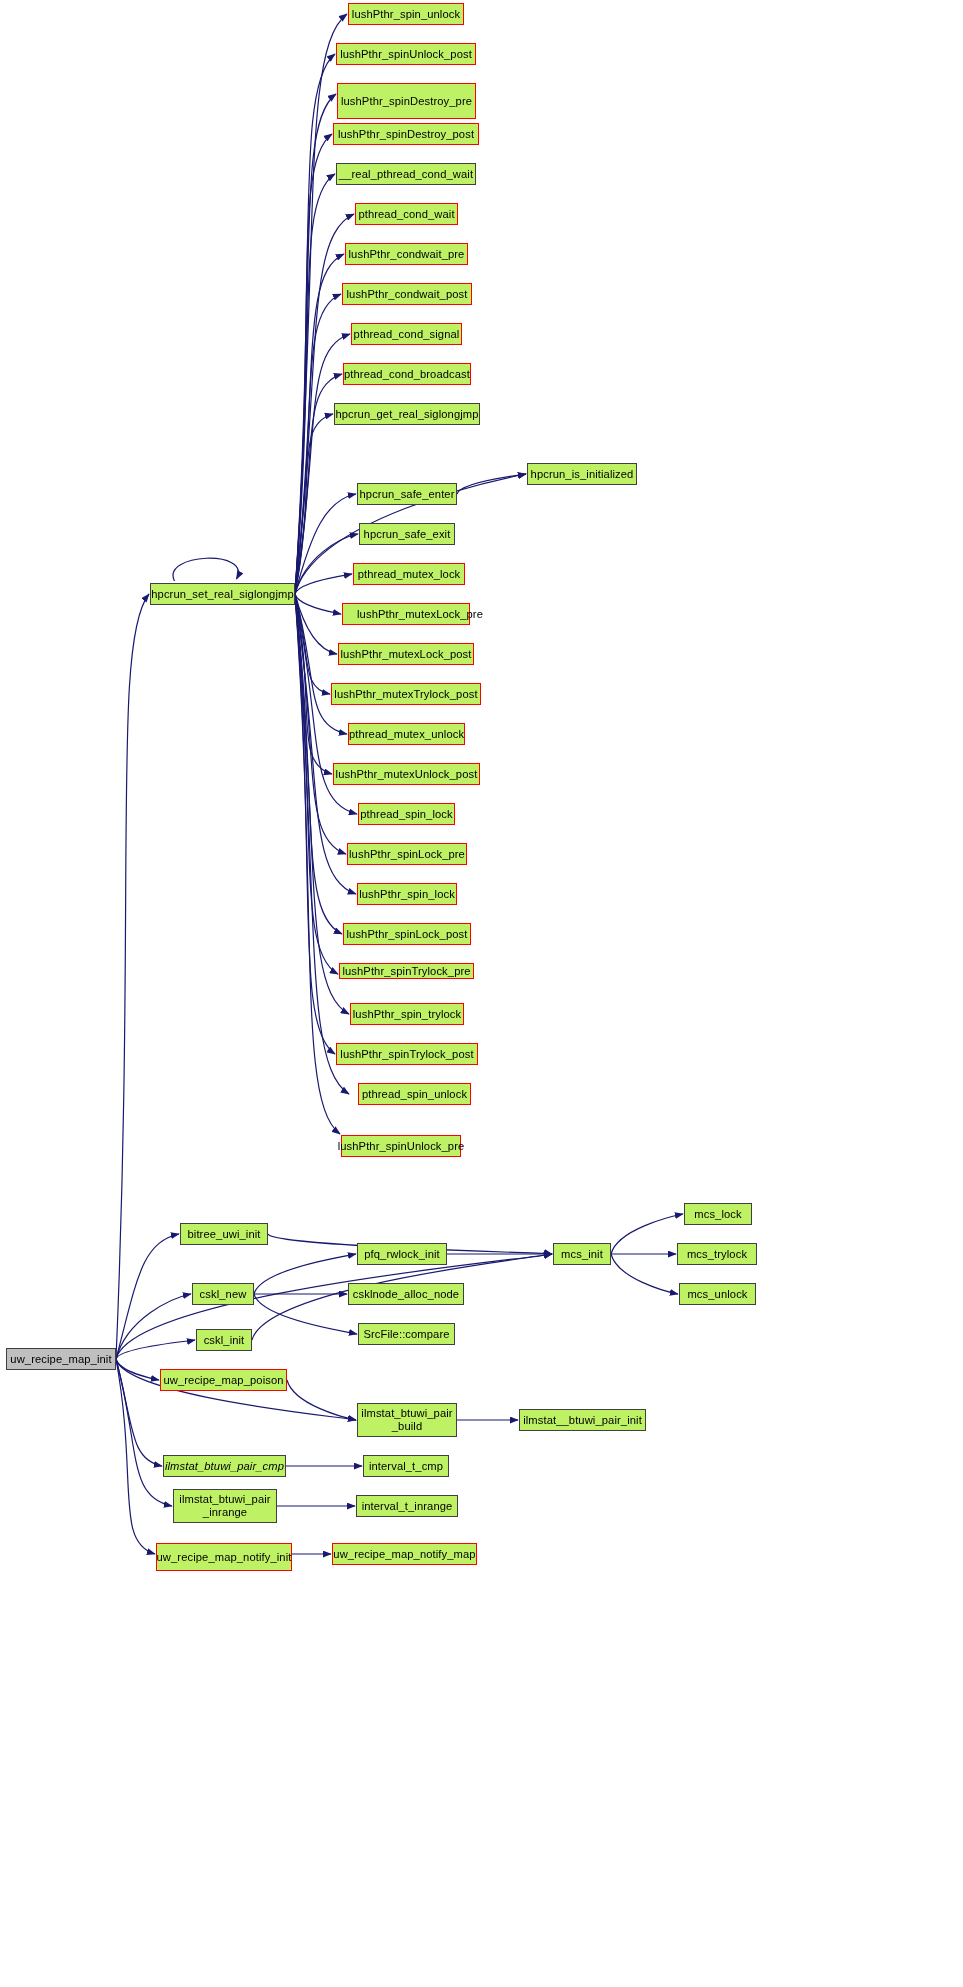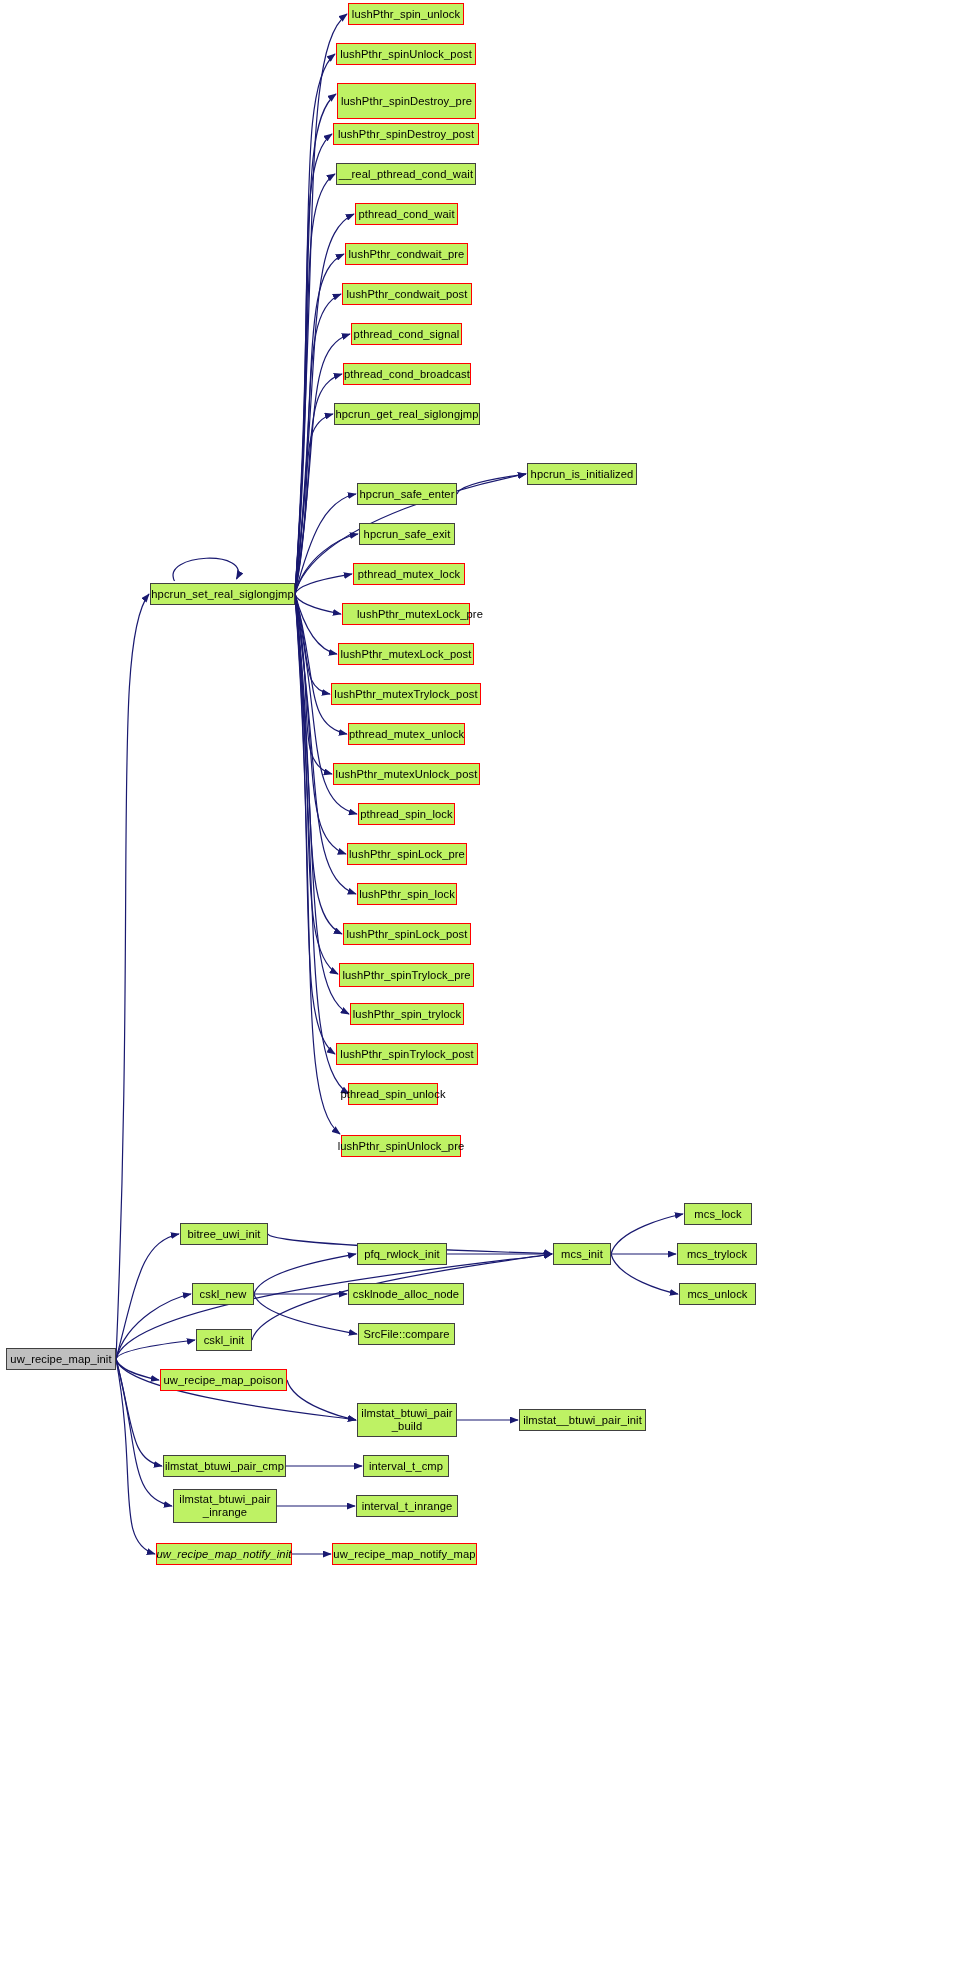--- a/index.html
+++ b/index.html
@@ -135,41 +135,41 @@
       <div class="node" style="left: 150px; top: 583px; width: 145px; height: 22px;">hpcrun_set_real_siglongjmp</div>
       <div class="node red" style="left: 342px; top: 603px; width: 128px; height: 22px; padding-left: 28px;">lushPthr_mutexLock_pre</div>
       <div class="node red" style="left: 338px; top: 643px; width: 136px; height: 22px;">lushPthr_mutexLock_post</div>
       <div class="node red" style="left: 331px; top: 683px; width: 150px; height: 22px;">lushPthr_mutexTrylock_post</div>
       <div class="node red" style="left: 348px; top: 723px; width: 117px; height: 22px;">pthread_mutex_unlock</div>
       <div class="node red" style="left: 333px; top: 763px; width: 147px; height: 22px;">lushPthr_mutexUnlock_post</div>
       <div class="node red" style="left: 358px; top: 803px; width: 97px; height: 22px;">pthread_spin_lock</div>
       <div class="node red" style="left: 347px; top: 843px; width: 120px; height: 22px;">lushPthr_spinLock_pre</div>
       <div class="node red" style="left: 357px; top: 883px; width: 100px; height: 22px;">lushPthr_spin_lock</div>
       <div class="node red" style="left: 343px; top: 923px; width: 128px; height: 22px;">lushPthr_spinLock_post</div>
-      <div class="node red" style="left: 339px; top: 963px; width: 135px; height: 24px;">lushPthr_spinTrylock_pre</div>
+      <div class="node red" style="left: 339px; top: 963px; width: 135px; height: 16px;">lushPthr_spinTrylock_pre</div>
       <div class="node red" style="left: 350px; top: 1003px; width: 114px; height: 22px;">lushPthr_spin_trylock</div>
       <div class="node red" style="left: 336px; top: 1043px; width: 142px; height: 22px;">lushPthr_spinTrylock_post</div>
-      <div class="node red" style="left: 348px; top: 1083px; width: 90px; height: 22px;">pthread_spin_unlock</div>
+      <div class="node red" style="left: 358px; top: 1083px; width: 113px; height: 22px;">pthread_spin_unlock</div>
       <div class="node red" style="left: 341px; top: 1123px; width: 120px; height: 22px; margin-top: 12px;">lushPthr_spinUnlock_pre</div>
       <div class="node" style="left: 684px; top: 1203px; width: 68px; height: 22px;">mcs_lock</div>
       <div class="node" style="left: 180px; top: 1223px; width: 88px; height: 22px;">bitree_uwi_init</div>
       <div class="node" style="left: 357px; top: 1243px; width: 90px; height: 22px;">pfq_rwlock_init</div>
       <div class="node" style="left: 553px; top: 1243px; width: 58px; height: 22px;">mcs_init</div>
       <div class="node" style="left: 677px; top: 1243px; width: 80px; height: 22px;">mcs_trylock</div>
       <div class="node" style="left: 348px; top: 1283px; width: 116px; height: 22px;">csklnode_alloc_node</div>
       <div class="node" style="left: 192px; top: 1283px; width: 62px; height: 22px;">cskl_new</div>
       <div class="node" style="left: 679px; top: 1283px; width: 77px; height: 22px;">mcs_unlock</div>
       <div class="node" style="left: 358px; top: 1323px; width: 97px; height: 22px;">SrcFile::compare</div>
       <div class="node" style="left: 196px; top: 1329px; width: 56px; height: 22px;">cskl_init</div>
       <div class="node current" style="left: 6px; top: 1348px; width: 110px; height: 22px;">uw_recipe_map_init</div>
       <div class="node red" style="left: 160px; top: 1369px; width: 127px; height: 22px;">uw_recipe_map_poison</div>
       <div class="node" style="left: 357px; top: 1403px; width: 100px; height: 34px;">ilmstat_btuwi_pair
 _build</div>
       <div class="node" style="left: 519px; top: 1409px; width: 127px; height: 22px;">ilmstat__btuwi_pair_init</div>
-      <div class="node" style="left: 163px; top: 1455px; width: 123px; height: 22px;">ilmstat_btuwi_pair_cmp</div>
+      <div class="node" style="left: 163px; top: 1455px; width: 123px; height: 22px; font-style: italic;">ilmstat_btuwi_pair_cmp</div>
       <div class="node" style="left: 363px; top: 1455px; width: 86px; height: 22px;">interval_t_cmp</div>
       <div class="node" style="left: 173px; top: 1489px; width: 104px; height: 34px;">ilmstat_btuwi_pair
 _inrange</div>
       <div class="node" style="left: 356px; top: 1495px; width: 102px; height: 22px;">interval_t_inrange</div>
-      <div class="node red" style="left: 156px; top: 1543px; width: 136px; height: 22px; font-style: italic;">uw_recipe_map_notify_init</div>
+      <div class="node red" style="left: 156px; top: 1543px; width: 136px; height: 28px;">uw_recipe_map_notify_init</div>
       <div class="node red" style="left: 332px; top: 1543px; width: 145px; height: 22px;">uw_recipe_map_notify_map</div>
     </div>
 </div>
 
 </body></html>

